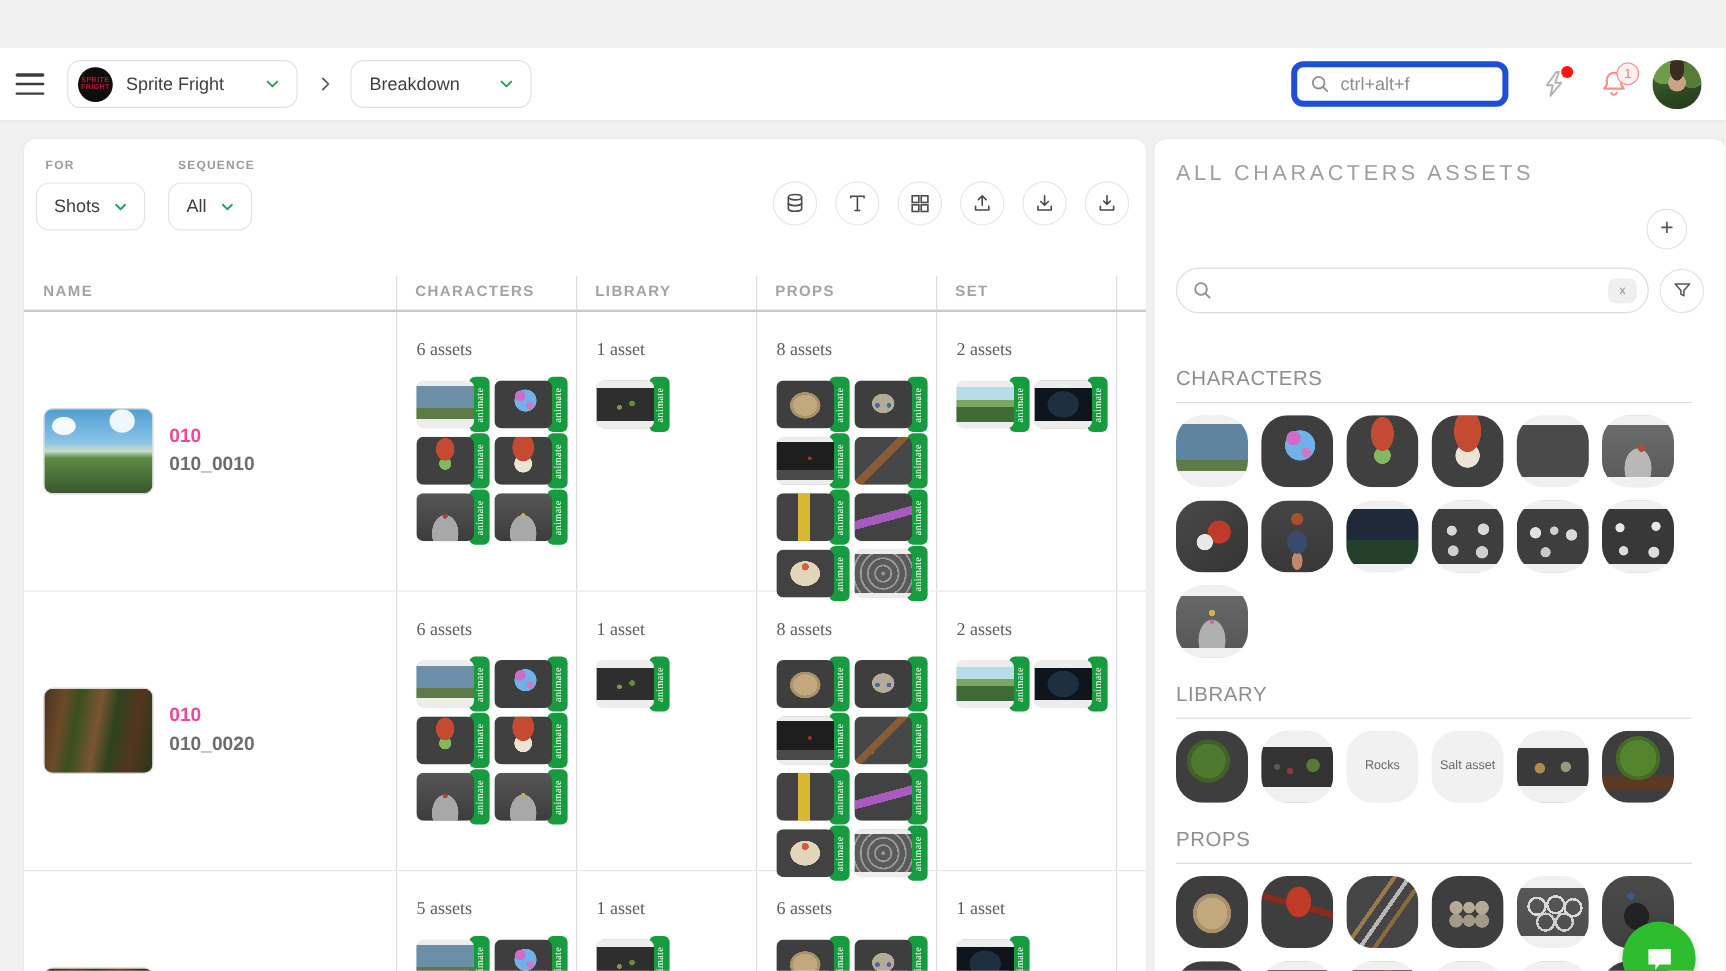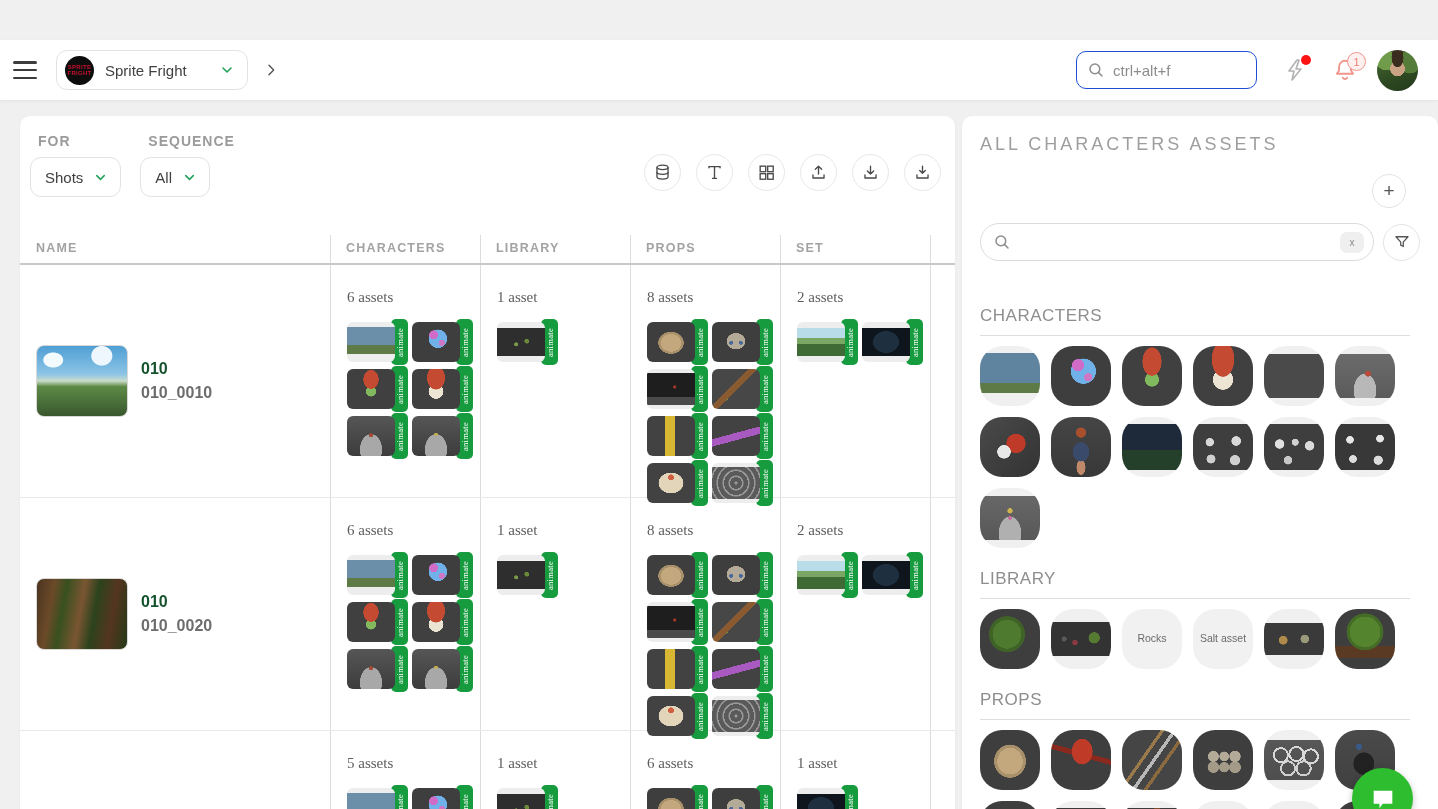--- a/index.html
+++ b/index.html
@@ -13,21 +13,21 @@
   .hamburger { width:24px; height:18px; margin-left:13px; display:flex; flex-direction:column; justify-content:space-between; cursor:pointer; }
   .hamburger span { display:block; height:2.5px; background:#3c3c3c; border-radius:2px; }
   .pill { height:40px; border:1px solid #e3e3e3; border-radius:11px; background:#fff; display:flex; align-items:center; }
   .project-pill { margin-left:19px; width:192px; padding:0 12px 0 8px; }
   .proj-logo { width:29px; height:29px; border-radius:50%; background:#0d0d0d; display:flex; align-items:center; justify-content:center; overflow:hidden; }
   .proj-logo i { font-style:normal; color:#c8102e; font-size:6px; font-weight:bold; letter-spacing:.3px; line-height:6px; text-align:center; }
   .pill-label { font-size:15px; color:#3f3f3f; margin-left:11px; flex:1; }
   .crumb-sep { margin:0 13px 0 15px; display:flex; align-items:center; }
   .section-pill { width:151px; padding:0 12px 0 15px; }
   .section-pill .pill-label { margin-left:0; }
-  .top-search { margin-left:auto; width:181px; height:38px; border:1px solid #1d4ed8; border-radius:10px; display:flex; align-items:center; padding:0 10px; }
+  .top-search { margin-left:auto; width:181px; height:38px; border:5px solid #1d4ed8; border-radius:10px; display:flex; align-items:center; padding:0 10px; }
   .top-search input { border:none; outline:none; width:120px; font-size:15px; color:#555; margin-left:8px; font-family:inherit; background:transparent; }
   .top-search input::placeholder { color:#8d8d8d; }
   .flash-wrap { position:relative; margin-left:27px; width:26px; height:26px; cursor:pointer; }
   .flash-dot { position:absolute; right:-1px; top:-2px; width:10px; height:10px; border-radius:50%; background:#ff1414; }
   .bell-wrap { position:relative; margin-left:22px; width:26px; height:28px; cursor:pointer; }
   .bell-badge { position:absolute; right:-8px; top:-4px; width:19px; height:19px; border-radius:50%;
                 background:#fdf0ef; border:1.5px solid #f1948c; color:#e98078; font-size:11px;
                 display:flex; align-items:center; justify-content:center; }
   .avatar { margin:0 20px 0 19px; width:41px; height:41px; border-radius:50%; cursor:pointer;
             background: radial-gradient(ellipse at 50% 18%, #3a2c1e 0 20%, transparent 21%),
@@ -38,42 +38,42 @@
 
   
   .panel { position:absolute; top:76px; height:717px; background:#fff; border-radius:10px;
            box-shadow:0 1px 3px rgba(0,0,0,.05); overflow:hidden; }
   .left-panel { left:20px; width:935px; }
   .right-panel { left:962px; width:476px; }
 
   
   .filters-row { display:flex; padding:17px 14px 0 10px; }
   .filter-block { margin-right:19px; }
-  .filter-label { font-size:14px; font-weight:bold; letter-spacing:1px; color:#9b9b9b; margin:0 0 8px 8px; }
+  .filter-label { font-size:10px; font-weight:bold; letter-spacing:1px; color:#9b9b9b; margin:0 0 8px 8px; }
   .filter-pill { height:40px; border:1px solid #e3e3e3; border-radius:11px; display:inline-flex; align-items:center; padding:0 12px 0 14px; cursor:pointer; background:#fff; }
   .filter-pill .val { font-size:15px; color:#3f3f3f; margin-right:10px; }
   .tool-buttons { margin-left:auto; display:flex; gap:15px; align-items:center; margin-top:14px; }
   .tool-btn { width:37px; height:37px; border-radius:50%; border:1px solid #e7e7e7; background:#fff;
               display:flex; align-items:center; justify-content:center; cursor:pointer; }
 
   
   .btable { margin-top:40px; }
   .bt-header { display:flex; border-bottom:2px solid #c9c9c9; height:28px; align-items:flex-end; }
   .bt-header .hcell { font-size:12.5px; font-weight:bold; letter-spacing:1.2px; color:#a3a3a3; padding:0 0 8px 16px; }
   .w-name { width:310px; flex:none; }
   .w-col  { width:150px; flex:none; }
   .w-rest { width:25px; flex:none; }
   .bt-header .w-col, .bt-header .w-rest { border-left:1px solid #dcdcdc; height:28px; display:flex; align-items:flex-end; }
   .bt-header .w-col { padding-left:15px; }
   .bt-row { display:flex; height:233px; border-bottom:1px solid #e8e8e8; }
   .bt-row .w-col, .bt-row .w-rest { border-left:1px solid #dcdcdc;font-family:Liberation Serif, serif; }
   .cell-name { display:flex; align-items:center; padding-left:16px; }
   .shot-thumb { width:92px; height:72px; border-radius:8px; border:1px solid #d8d8d8; flex:none; cursor:pointer; }
   .shot-labels { margin-left:13px; }
-  .shot-seq { font-size:16px; font-weight:bold; color:#14532d; }
+  .shot-seq { font-size:16px; font-weight:bold; color:#ec4899; }
   .shot-name { font-size:16px; font-weight:bold; color:#6d6d6d; margin-top:6px; }
   .cell-count { font-size:15px; color:#5d5d5d; margin:24px 0 0 16px; }
   .cell-thumbs { display:grid; grid-template-columns:repeat(2,65px); column-gap:0; row-gap:7px; margin:16px 0 0 16px; }
   .athumb { position:relative; width:62px; height:40px; cursor:pointer; }
   .athumb-img { position:absolute; left:0; top:0; width:48px; height:40px; border-radius:6px; z-index:2; }
   .athumb-ribbon { position:absolute; left:44px; top:-3px; width:17px; height:46px; background:#169b3f; border-radius:5px;
                    z-index:1; color:#fff; font-size:8.5px; display:flex; align-items:center; justify-content:center;
                    writing-mode:vertical-rl; transform:rotate(180deg); letter-spacing:.3px; }
 
   
@@ -271,20 +271,26 @@
           <polyline points="6,9 12,15 18,9" fill="none" stroke="#21a15a" stroke-width="2.4" stroke-linecap="round" stroke-linejoin="round"></polyline>
         </svg>
     </div>
 
     <div class="crumb-sep">
       <svg width="16" height="16" viewBox="0 0 24 24">
           <polyline points="9,5 16,12 9,19" fill="none" stroke="#555" stroke-width="2.2" stroke-linecap="round" stroke-linejoin="round"></polyline>
         </svg>
     </div>
 
+    <div class="pill section-pill">
+      <span class="pill-label" style="flex:1;">Breakdown</span>
+      <svg width="16" height="16" viewBox="0 0 24 24">
+          <polyline points="6,9 12,15 18,9" fill="none" stroke="#21a15a" stroke-width="2.4" stroke-linecap="round" stroke-linejoin="round"></polyline>
+        </svg>
+    </div>
 
     <div class="top-search">
       <svg width="18" height="18" viewBox="0 0 24 24">
           <circle cx="10.5" cy="10.5" r="6.5" fill="none" stroke="#8d8d8d" stroke-width="2"></circle>
           <line x1="15.5" y1="15.5" x2="20" y2="20" stroke="#8d8d8d" stroke-width="2" stroke-linecap="round"></line>
         </svg>
       <input type="text" placeholder="ctrl+alt+f" style="">
     </div>
 
     <div class="flash-wrap">

